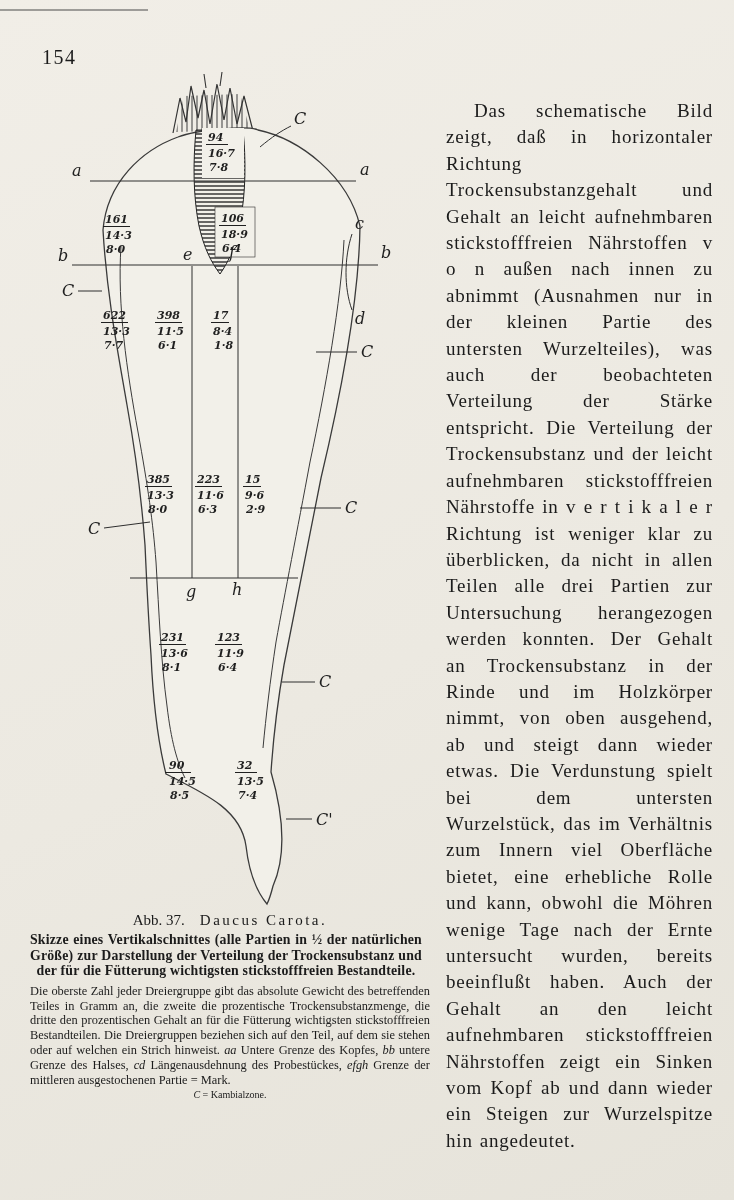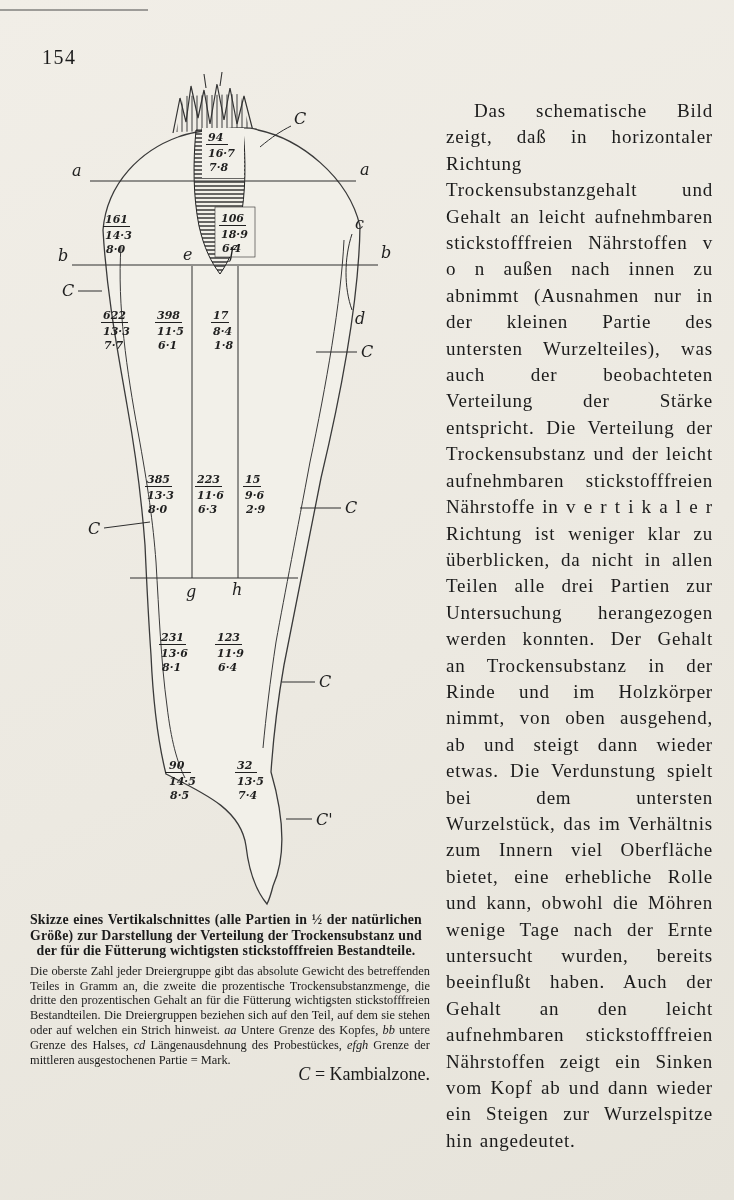--- a/index.html
+++ b/index.html
@@ -23,21 +23,21 @@
 
   .caption { position:absolute; left:30px; top:912px; width:400px; }
   .cap-title { text-align:center; font-size:15px; margin:0 0 3px 0; }
   .cap-title .species { letter-spacing:2.5px; }
   .cap-summary {
     margin:0 8px 5px 0; font-size:13.8px; font-weight:700; line-height:15.6px;
     text-align:justify; text-align-last:center; letter-spacing:.2px;
   }
   .cap-legend { margin:0; font-size:12.4px; line-height:14.8px; text-align:justify; }
   .cap-legend i { }
-  .cap-last { text-align:right; font-size:18px; line-height:15px; }
+  .cap-last { text-align:center; font-size:10px; line-height:15px; }
   .cap-last i { font-style:italic; }
 
   .bodycol {
     position:absolute; left:430px; top:82px; width:299px; height:1080px;
     font-size:19px; line-height:26.4px; text-align:justify;
     letter-spacing:.8px; word-spacing:1.5px;
   }
   .bodycol p { margin:16px; text-indent:28px; }
 </style>
 </head>
@@ -194,20 +194,25 @@
         <text class="flabel" x="361" y="357">C</text>
         <text class="flabel" x="345" y="513">C</text>
         <text class="flabel" x="88" y="534">C</text>
         <text class="flabel" x="319" y="687">C</text>
         <text class="flabel" x="316" y="825">C'</text>
       </g>
     </svg>
   </div>
 
   <div class="caption">
+    <div class="cap-title">
+      <span>Abb. 37.</span>
+      &nbsp;&nbsp;
+      <span class="species">Daucus Carota.</span>
+    </div>
     <p class="cap-summary">Skizze eines Vertikalschnittes (alle Partien in ½ der natürlichen Größe) zur Darstellung der Verteilung der Trockensubstanz und der für die Fütterung wichtigsten stickstofffreien Bestandteile.</p>
     <p class="cap-legend"><span>Die oberste Zahl jeder Dreiergruppe gibt das absolute Gewicht des betreffenden Teiles in Gramm an, die zweite die prozentische Trockensubstanzmenge, die dritte den prozentischen Gehalt an für die Fütterung wichtigsten stickstofffreien Bestandteilen. Die Dreiergruppen beziehen sich auf den Teil, auf dem sie stehen oder auf welchen ein Strich hinweist. </span><i>aa</i><span> Untere Grenze des Kopfes, </span><i>bb</i><span> untere Grenze des Halses, </span><i>cd</i><span> Längenausdehnung des Probestückes, </span><i>efgh</i><span> Grenze der mittleren ausgestochenen Partie = Mark.</span></p>
     <div class="cap-last"><i>C</i><span> = Kambialzone.</span></div>
   </div>
 
   <div class="bodycol">
     <p>Das schematische Bild zeigt, daß in horizontaler Richtung Trockensubstanzgehalt und Gehalt an leicht aufnehmbaren stickstofffreien Nährstoffen v o n außen nach innen zu abnimmt (Ausnahmen nur in der kleinen Partie des untersten Wurzelteiles), was auch der beobachteten Verteilung der Stärke entspricht. Die Verteilung der Trockensubstanz und der leicht aufnehmbaren stickstofffreien Nährstoffe in v e r t i k a l e r Richtung ist weniger klar zu überblicken, da nicht in allen Teilen alle drei Partien zur Untersuchung herangezogen werden konnten. Der Gehalt an Trockensubstanz in der Rinde und im Holzkörper nimmt, von oben ausgehend, ab und steigt dann wieder etwas. Die Verdunstung spielt bei dem untersten Wurzelstück, das im Verhältnis zum Innern viel Oberfläche bietet, eine erhebliche Rolle und kann, obwohl die Möhren wenige Tage nach der Ernte untersucht wurden, bereits beeinflußt haben. Auch der Gehalt an den leicht aufnehmbaren stickstofffreien Nährstoffen zeigt ein Sinken vom Kopf ab und dann wieder ein Steigen zur Wurzelspitze hin angedeutet.</p>
   </div>
 </div>
 

